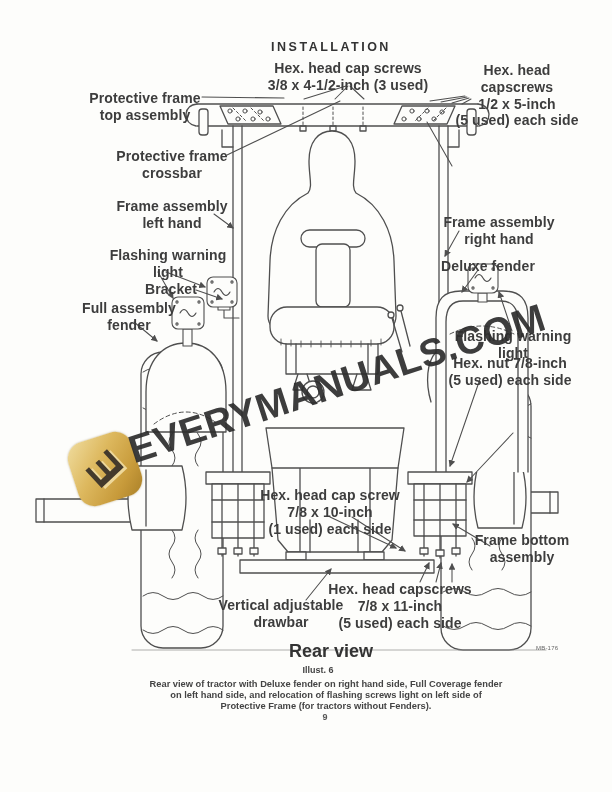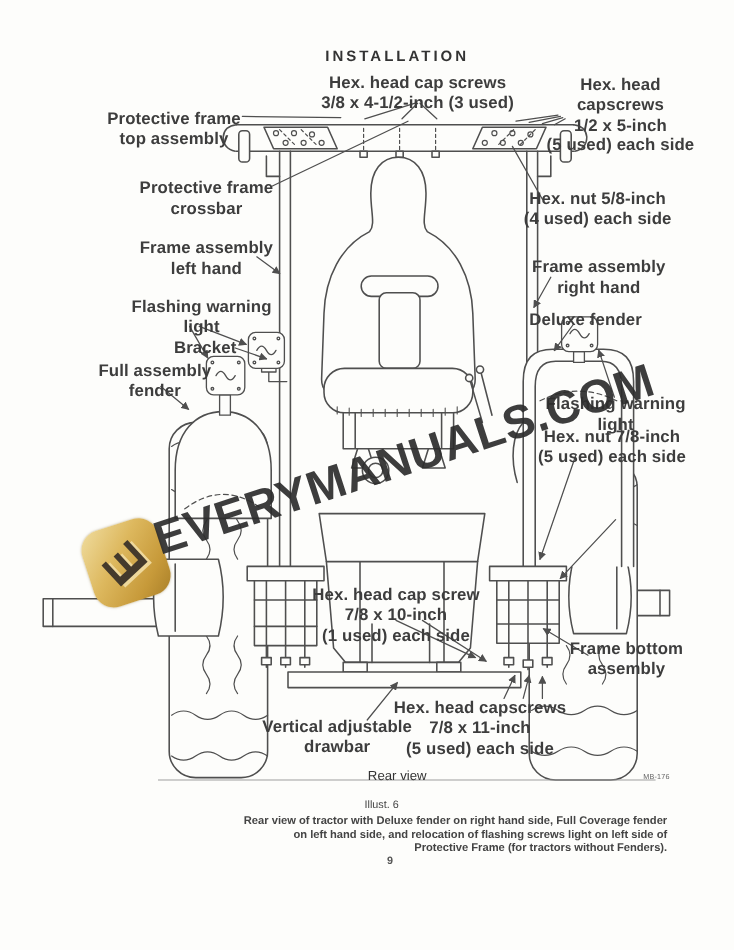--- a/index.html
+++ b/index.html
@@ -15,28 +15,28 @@
   
   .page-title{left:25px;width:612px;}
   .drawing-svg{position:absolute;left:0;top:0;}
   .callout{
     position:absolute;text-align:center;font-weight:bold;
     font-size:14px;line-height:1.2;color:#3d3d3d;letter-spacing:0.1px;
     white-space:pre-line;
   }
   .view-label{
     position:absolute;left:231px;top:641px;width:200px;text-align:center;
-    font-size:11px;font-weight:normal;color:#333;
+    font-size:18px;font-weight:bold;color:#333;
   }
   .illust-label{
     position:absolute;left:218px;top:665px;width:200px;text-align:center;
-    font-size:9px;font-weight:normal;color:#444;
+    font-size:9px;font-weight:bold;color:#444;
   }
   .caption{
-    position:absolute;left:96px;top:679px;width:460px;text-align:right;
+    position:absolute;left:96px;top:679px;width:460px;text-align:center;
     font-size:9.3px;font-weight:bold;line-height:1.18;color:#444;
   }
   .page-number{
     position:absolute;left:225px;top:712px;width:200px;text-align:center;
     font-size:9px;font-weight:bold;color:#555;
   }
   .figure-code{
     position:absolute;left:536px;top:645px;font-size:6px;color:#666;
     letter-spacing:0.2px;
   }
@@ -263,22 +263,20 @@
 
   <div class="callout" style="left:263px;top:60px;width:170px">Hex. head cap screws
 3/8 x 4-1/2-inch (3 used)</div>
   <div class="callout" style="left:447px;top:62px;width:140px">Hex. head capscrews
 1/2 x 5-inch
 (5 used) each side</div>
   <div class="callout" style="left:85px;top:90px;width:120px">Protective frame
 top assembly</div>
   <div class="callout" style="left:112px;top:148px;width:120px">Protective frame
 crossbar</div>
-  <div class="callout" style="left:433px;top:157px;width:130px">Hex. nut 5/8-inch
-(4 used) each side</div>
   <div class="callout" style="left:439px;top:214px;width:120px">Frame assembly
 right hand</div>
   <div class="callout" style="left:112px;top:198px;width:120px">Frame assembly
 left hand</div>
   <div class="callout" style="left:108px;top:247px;width:120px">Flashing warning
 light</div>
   <div class="callout" style="left:131px;top:281px;width:80px">Bracket</div>
   <div class="callout" style="left:74px;top:300px;width:110px">Full assembly
 fender</div>
   <div class="callout" style="left:433px;top:258px;width:110px">Deluxe fender</div>

